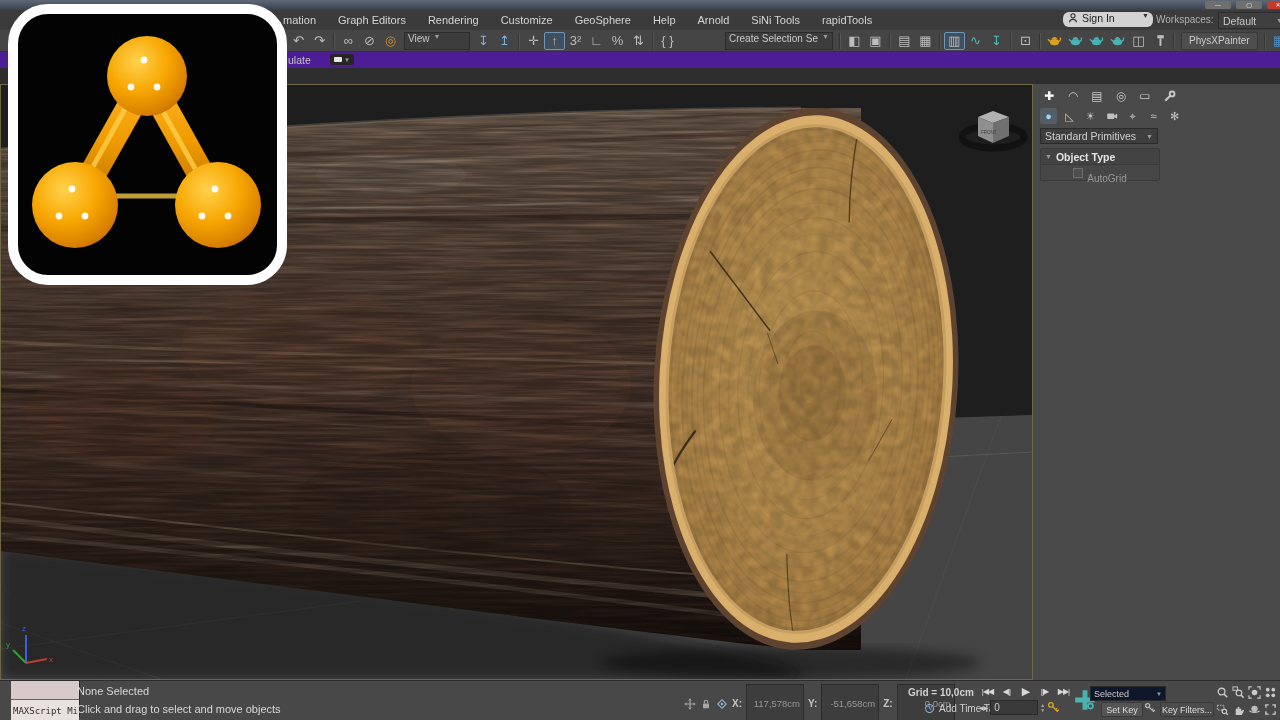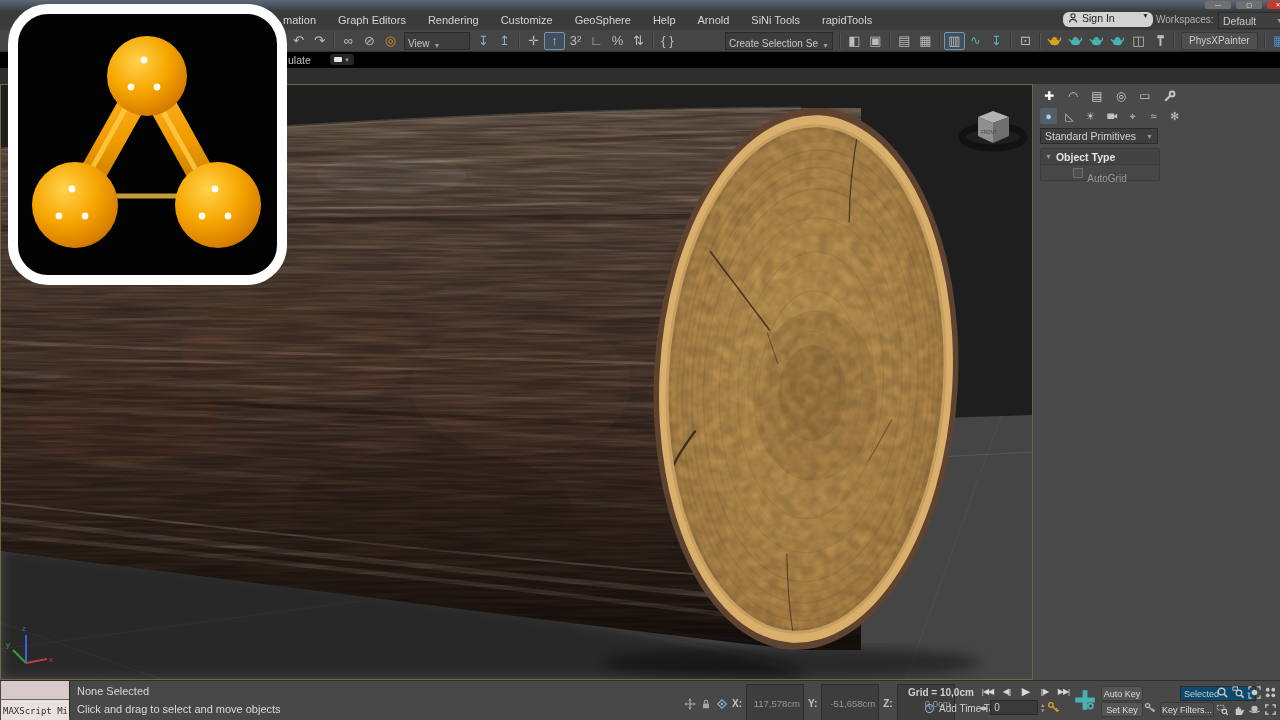--- a/index.html
+++ b/index.html
@@ -22,27 +22,27 @@
   #workspace-dd{position:absolute;left:1218px;top:2px;width:60px;height:15px;background:#3f3f3f;
                 border:1px solid #2c2c2c;font-size:10.5px;color:#c8c8c8;display:flex;align-items:center;padding:0 4px;}
   #workspace-dd .caret{margin-left:auto;font-size:7px;color:#999;}
   
   #toolbar{position:absolute;left:0;top:30px;width:1280px;height:22px;background:#454545;
            border-bottom:1px solid #333;display:flex;align-items:center;padding-left:288px;box-sizing:border-box;}
   .tb-icon{width:21px;height:18px;display:flex;align-items:center;justify-content:center;
            font-size:13px;color:#bdbdbd;flex:none;}
   .tb-icon.hl{background:#41505c;border:1px solid #6d96bb;border-radius:2px;box-sizing:border-box;}
   .tb-sep{width:1px;height:16px;background:#353535;border-right:1px solid #565656;margin:0 3px;flex:none;}
-  .tb-dd{height:16px;background:#3d3d3d;border:1px solid #2b2b2b;display:flex;align-items:flex-end;
+  .tb-dd{height:16px;background:#3d3d3d;border:1px solid #2b2b2b;display:flex;align-items:flex-start;
          font-size:10px;color:#c8c8c8;padding:0 3px;margin:0 3px;flex:none;white-space:nowrap;overflow:hidden;}
   .tb-dd .caret{margin-left:4px;font-size:7px;color:#999;}
   #physx-btn{height:16px;background:#4e4e4e;border:1px solid #383838;border-radius:2px;color:#cccccc;
              font-size:10px;padding:0 7px;margin:0 3px;display:flex;align-items:center;flex:none;}
   
-  #ribbonrow{position:absolute;left:0;top:52px;width:1280px;height:16px;background:#000000;
+  #ribbonrow{position:absolute;left:0;top:52px;width:1280px;height:16px;background:#4c1d95;
              border-bottom:1px solid #2e2e2e;}
   #ribbon-frag{position:absolute;left:288px;top:2px;font-size:10.5px;color:#c4c4c4;}
   #ribbon-btn{position:absolute;left:330px;top:2px;width:24px;height:11px;background:#262626;border-radius:3px;
               display:flex;align-items:center;justify-content:center;}
   #ribbon-btn .dot{width:8px;height:5px;background:#e8e8e8;border-radius:1px;}
   #ribbon-btn .caret{font-size:6px;color:#9a9a9a;margin-left:2px;}
   #substrip{position:absolute;left:0;top:68px;width:1280px;height:16px;background:#2e2e2e;}
   
   #viewport{position:absolute;left:0;top:84px;width:1033px;height:596px;border:1px solid #6e6847;
             box-sizing:border-box;background:#1e1e1e;}
@@ -68,21 +68,21 @@
   #autogrid-label{font-size:10px;color:#9a9a9a;margin-top:12px;}
   #objtype-grid{display:grid;grid-template-columns:54px 54px;gap:4px;justify-content:center;padding:2px 0 6px 0;}
   .obj-btn{height:13px;background:linear-gradient(#5f5f5f,#4e4e4e);border:1px solid #383838;border-radius:4px;
            font-size:10px;color:#dadada;display:flex;align-items:center;justify-content:center;}
   #namecolor-body{display:flex;align-items:center;gap:4px;padding:5px 4px 7px 6px;}
   #name-input{width:88px;height:14px;background:#3a3a3a;border:1px solid #282828;}
   #color-swatch{width:14px;height:14px;border:1px solid #1e1e1e;}
   
   #statusbar{position:absolute;left:0;top:680px;width:1280px;height:40px;background:#484848;
              border-top:1px solid #2d2d2d;font-size:11px;}
-  #mini-listener{position:absolute;left:1px;top:0;width:68px;height:36px;border-right:1px solid #2a2a2a;}
+  #mini-listener{position:absolute;left:11px;top:0;width:68px;height:36px;border-right:1px solid #2a2a2a;}
   #ml-top{position:absolute;left:0;top:0;width:68px;height:19px;background:#d8caca;border-bottom:1px solid #6e6060;box-sizing:border-box;}
   #ml-bottom{position:absolute;left:0;top:19px;width:68px;height:21px;background:#e9e0e0;
              font-family:"DejaVu Sans Mono","Liberation Mono",monospace;font-size:9px;color:#3a2a2a;
              display:flex;align-items:center;padding-left:2px;box-sizing:border-box;white-space:nowrap;overflow:hidden;}
   #status-line{position:absolute;left:77px;top:4px;color:#d8d8d8;}
   #prompt-line{position:absolute;left:77px;top:22px;color:#d8d8d8;}
   #coord-cluster{position:absolute;left:684px;top:3px;display:flex;align-items:center;gap:4px;}
   .coord-label{font-size:10px;color:#c4c4c4;font-weight:bold;}
   .coord-field{width:50px;height:13px;background:#3d3d3d;border:1px solid #2c2c2c;color:#989898;
                font-size:9.5px;display:flex;align-items:center;justify-content:flex-end;padding:12px 3px;}
@@ -94,21 +94,21 @@
           font-size:8px;letter-spacing:-1px;}
   #transport-row2{display:flex;align-items:center;gap:2px;margin-top:2px;}
   #time-field{width:40px;height:13px;background:#3a3a3a;border:1px solid #2a2a2a;color:#cccccc;font-size:10px;
               display:flex;align-items:center;padding:0 3px;}
   .stepper{display:flex;flex-direction:column;font-size:5px;color:#aaa;line-height:5px;}
   #bigplus{position:absolute;left:1072px;top:4px;width:26px;height:30px;display:flex;align-items:center;justify-content:center;}
   .keybtn{position:absolute;width:40px;height:13px;background:#555555;border:1px solid #3a3a3a;border-radius:2px;
           color:#dcdcdc;font-size:9px;display:flex;align-items:center;justify-content:center;}
   #autokey-btn{left:1101px;top:5px;}
   #setkey-btn{left:1101px;top:21px;}
-  #selected-dd{position:absolute;left:1180px;top:5px;width:68px;height:13px;background:#0c4a6e;border:1px solid #2a2a2a;
+  #selected-dd{position:absolute;left:1090px;top:5px;width:68px;height:13px;background:#0f172a;border:1px solid #2a2a2a;
                color:#c8c8c8;font-size:9px;display:flex;align-items:center;padding:0 3px;}
   #selected-dd .caret{margin-left:auto;font-size:6px;color:#999;}
   #keyfilter-icon{position:absolute;left:1144px;top:21px;width:14px;height:13px;color:#b8b8b8;}
   #keyfilters-btn{left:1160px;top:21px;width:52px;background:#4c4c4c;}
   #navcluster{position:absolute;left:1214px;top:3px;display:grid;grid-template-columns:repeat(4,16px);
               grid-auto-rows:17px;gap:0px;}
   .nav-btn{display:flex;align-items:center;justify-content:center;color:#c9c9c9;}
   
   #logo-overlay{position:absolute;left:8px;top:4px;width:259px;height:261px;background:#030303;
                 border:10px solid #ffffff;border-radius:40px;}

